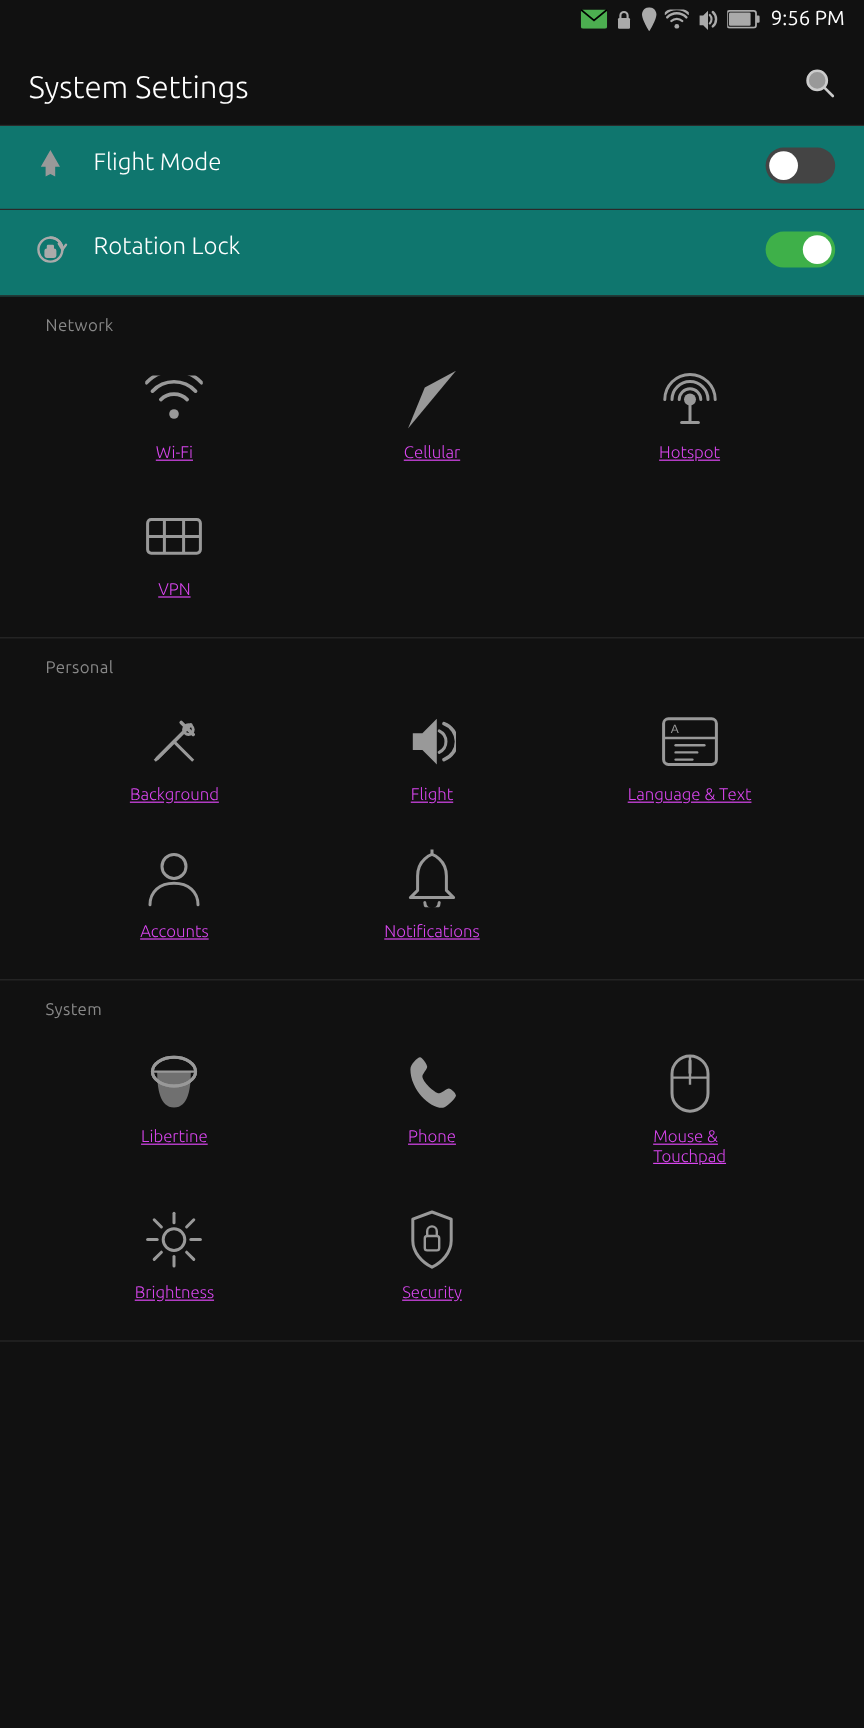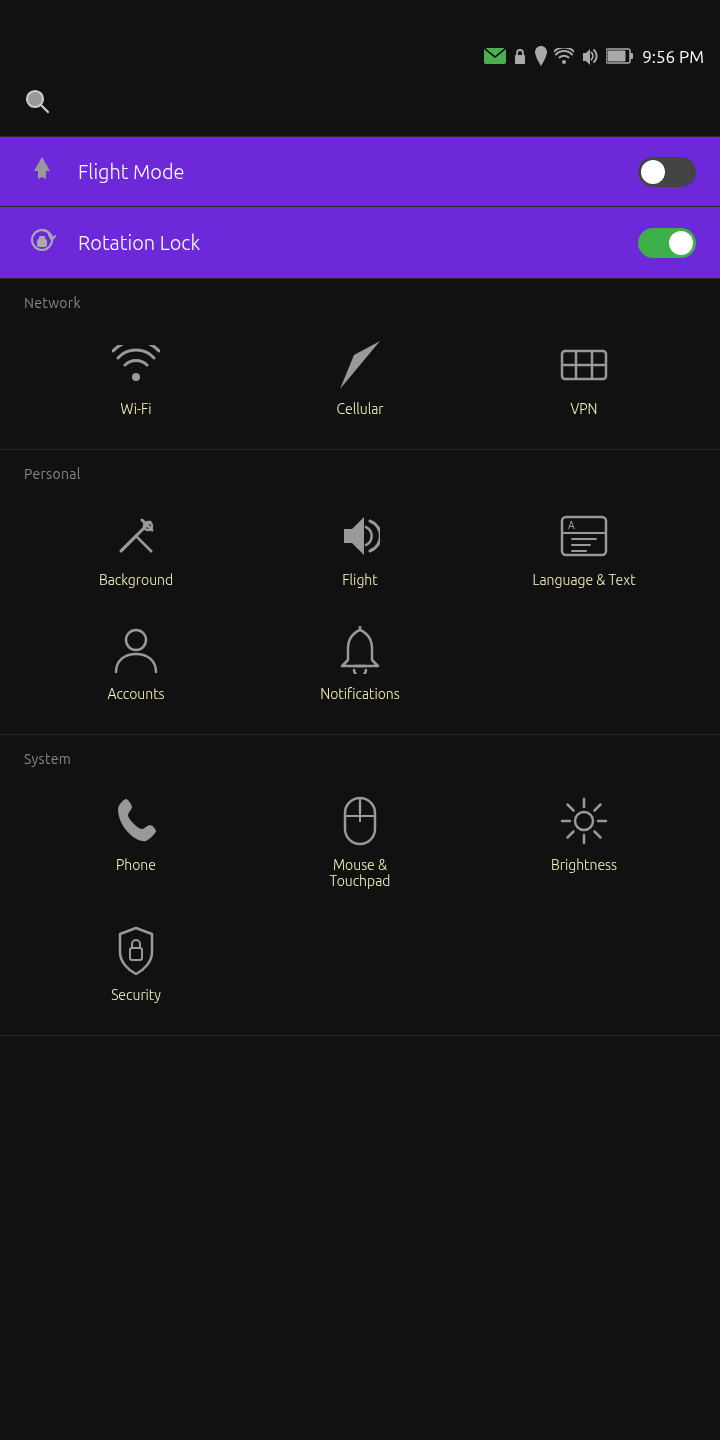--- a/index.html
+++ b/index.html
@@ -10,26 +10,25 @@
       font-family: 'Ubuntu', 'Roboto', sans-serif;
       width: 720px;
       min-height: 1440px;
       overflow-x: hidden;
     }
 
     
     .status-bar {
       display: flex;
       justify-content: flex-end;
-      align-items: flex-end;
+      align-items: flex-start;
       padding: 6px 16px;
       background: #111;
       gap: 8px;
       height: 40px;
-      margin-top: 32px;
     }
     .status-icons {
       display: flex;
       align-items: center;
       gap: 6px;
     }
     .status-time {
       font-size: 17px;
       font-weight: 400;
       color: #fff;
@@ -53,24 +52,23 @@
       background: none;
       border: none;
       cursor: pointer;
       color: #ccc;
       font-size: 22px;
     }
 
     
     .toggle-row {
       display: flex;
-      align-items: center;
       padding: 18px 24px;
       border-bottom: 1px solid #2a2a2a;
-      background: #6d28d9;
+      background: #0f766e;
     }
     .toggle-row-icon {
       font-size: 26px;
       color: #aaa;
       margin-right: 18px;
       width: 36px;
       text-align: center;
     }
     .toggle-row-label {
       flex: 1;
@@ -101,21 +99,21 @@
     }
     .toggle-off .toggle-knob {
       left: 3px;
     }
     .toggle-on .toggle-knob {
       right: 3px;
     }
 
     
     .section {
-      padding: 16px 24px 0;
+      padding: 16px 38px 0;
       border-bottom: 1px solid #2a2a2a;
     }
     .section-title {
       font-size: 14px;
       color: #888;
       margin-bottom: 8px;
       font-weight: 400;
       letter-spacing: 0.3px;
     }
     .grid {
@@ -135,23 +133,24 @@
       color: #999;
       margin-bottom: 10px;
       width: 52px;
       height: 52px;
       display: flex;
       align-items: center;
       justify-content: center;
     }
     .grid-label {
       font-size: 14px;
-      color: #fef9c3;
-      text-align: center;
+      color: #d946ef;
+      text-align: left;
       font-weight: 300;
+      text-decoration: underline;
     }
 
     
     svg {
       fill: #999;
     }
   </style>
 </head>
 <body>
 
@@ -188,20 +187,21 @@
     <svg width="28" height="16" viewBox="0 0 28 16">
       <rect x="0" y="1" width="24" height="14" rx="2" fill="none" stroke="#aaa" stroke-width="1.5"></rect>
       <rect x="24" y="5" width="3" height="6" rx="1" fill="#aaa"></rect>
       <rect x="1.5" y="2.5" width="18" height="11" rx="1" fill="#aaa"></rect>
     </svg>
   </div>
   <span class="status-time">9:56 PM</span>
 </div>
 
 <div class="header">
+  <span class="header-title">System Settings</span>
   <button class="search-icon-btn">
     <svg width="26" height="26" viewBox="0 0 26 26" fill="none">
       <circle cx="11" cy="11" r="8" stroke="#ccc" stroke-width="2.2"></circle>
       <line x1="17" y1="17" x2="24" y2="24" stroke="#ccc" stroke-width="2.2" stroke-linecap="round"></line>
     </svg>
   </button>
 </div>
 
 <div class="toggle-row">
   <span class="toggle-row-icon">
@@ -250,20 +250,33 @@
     <div class="grid-item">
       <div class="grid-icon">
         <svg width="40" height="48" viewBox="0 0 40 48">
           <path d="M0 48 L14 14 L40 0 Z" fill="#999"></path>
         </svg>
       </div>
       <span class="grid-label">Cellular</span>
     </div>
 
 
+    <div class="grid-item">
+      <div class="grid-icon">
+        <svg width="46" height="46" viewBox="0 0 46 46">
+          <circle cx="23" cy="23" r="5" fill="#999"></circle>
+          <path d="M14 23a9 9 0 0118 0" fill="none" stroke="#999" stroke-width="2.5" stroke-linecap="round"></path>
+          <path d="M8 23a15 15 0 0130 0" fill="none" stroke="#999" stroke-width="2.5" stroke-linecap="round"></path>
+          <path d="M2 23a21 21 0 0142 0" fill="none" stroke="#999" stroke-width="2.5" stroke-linecap="round"></path>
+          <line x1="23" y1="28" x2="23" y2="42" stroke="#999" stroke-width="2.5" stroke-linecap="round"></line>
+          <line x1="16" y1="42" x2="30" y2="42" stroke="#999" stroke-width="2.5" stroke-linecap="round"></line>
+        </svg>
+      </div>
+      <span class="grid-label">Hotspot</span>
+    </div>
 
     <div class="grid-item">
       <div class="grid-icon">
         <svg width="48" height="36" viewBox="0 0 48 36">
           <rect x="2" y="4" width="44" height="28" rx="3" fill="none" stroke="#999" stroke-width="2.5"></rect>
           <line x1="2" y1="18" x2="46" y2="18" stroke="#999" stroke-width="2.5"></line>
           <line x1="16" y1="4" x2="16" y2="32" stroke="#999" stroke-width="2.5"></line>
           <line x1="32" y1="4" x2="32" y2="32" stroke="#999" stroke-width="2.5"></line>
         </svg>
       </div>
@@ -337,20 +350,31 @@
     </div>
 
   </div>
 </div>
 
 <div class="section">
   <div class="section-title">System</div>
   <div class="grid">
 
 
+    <div class="grid-item">
+      <div class="grid-icon">
+        <svg width="44" height="48" viewBox="0 0 44 48">
+          <ellipse cx="22" cy="14" rx="18" ry="12" fill="none" stroke="#999" stroke-width="2.5"></ellipse>
+          <path d="M8 14 C8 28 10 44 22 44 C34 44 36 28 36 14" fill="#999" opacity="0.7"></path>
+          <ellipse cx="22" cy="14" rx="18" ry="12" fill="none" stroke="#999" stroke-width="2.5"></ellipse>
+          <line x1="4" y1="14" x2="40" y2="14" stroke="#999" stroke-width="2"></line>
+        </svg>
+      </div>
+      <span class="grid-label">Libertine</span>
+    </div>
 
     <div class="grid-item">
       <div class="grid-icon">
         <svg width="44" height="48" viewBox="0 0 44 48">
           <path d="M12 2 C10 2 4 8 4 12 C4 30 22 46 32 44 C36 42 42 36 42 34 C42 32 38 28 36 28 C34 28 30 32 28 32 C24 32 14 22 14 18 C14 16 18 12 18 10 C18 8 14 2 12 2Z" fill="#999"></path>
         </svg>
       </div>
       <span class="grid-label">Phone</span>
     </div>
 

